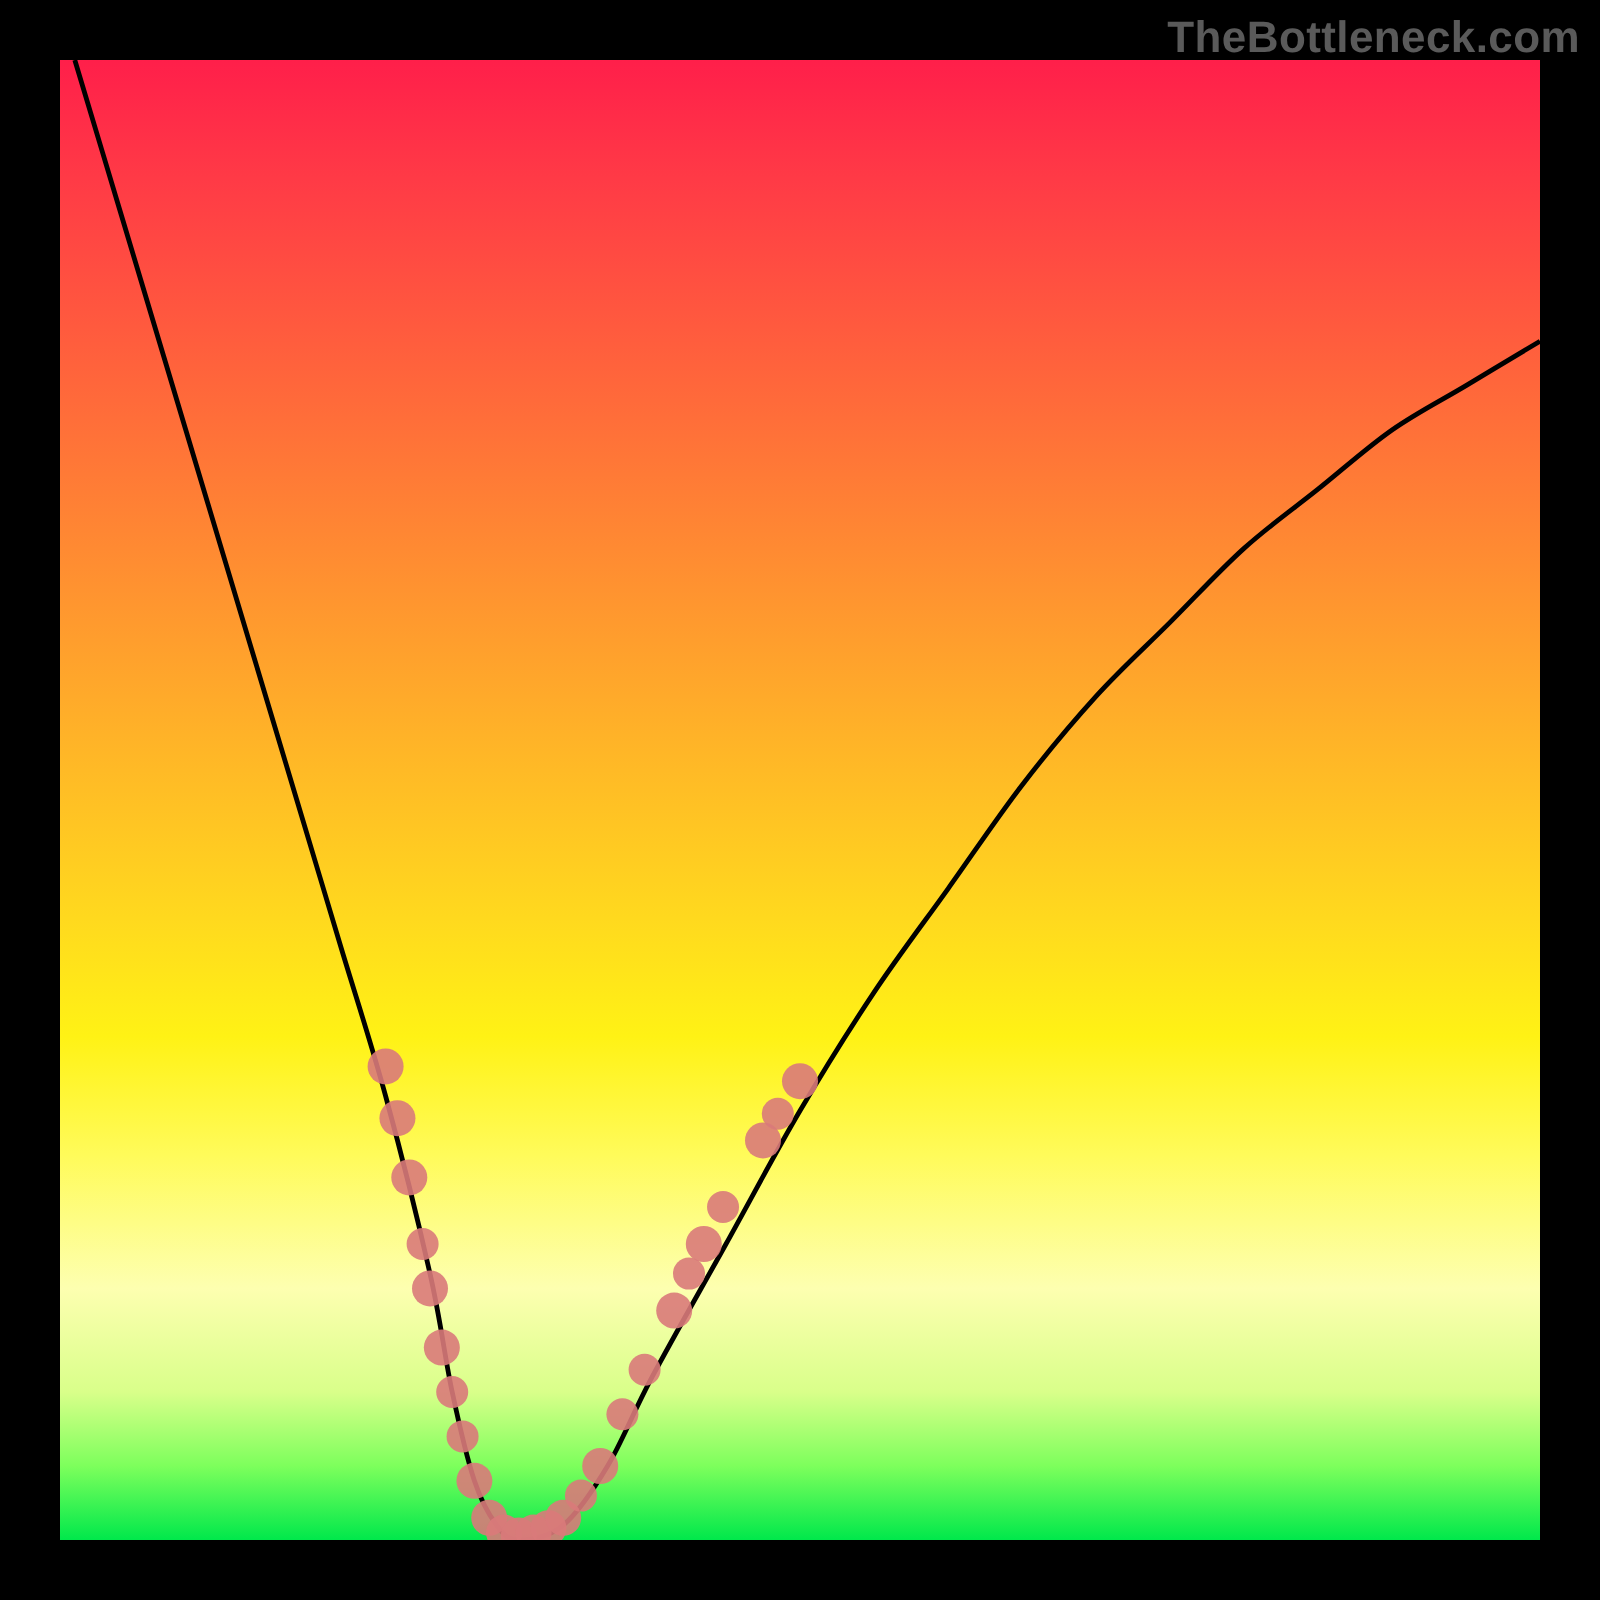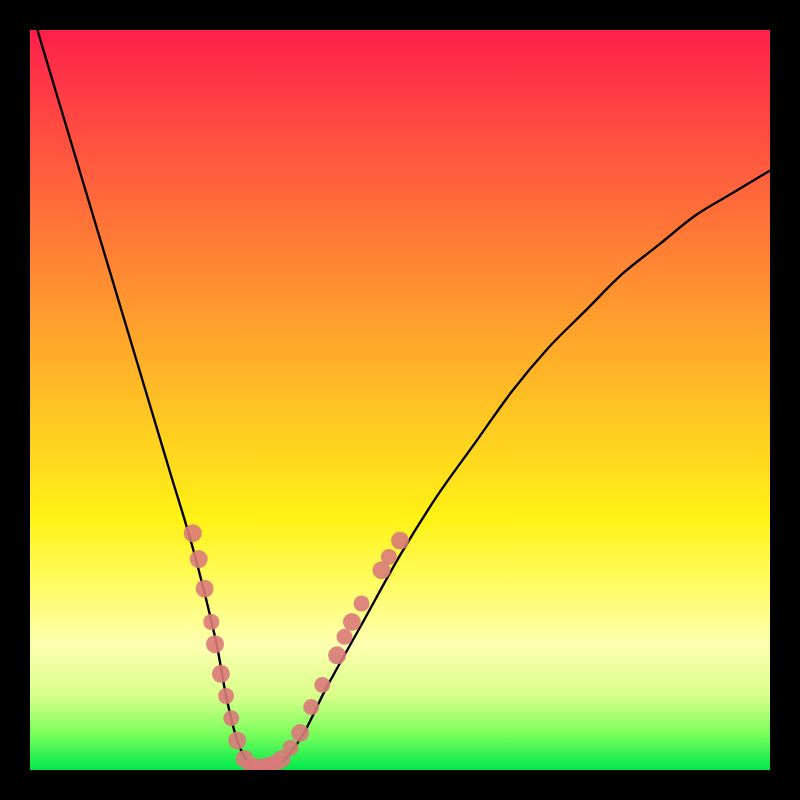--- a/index.html
+++ b/index.html
@@ -51,20 +51,21 @@
   }
   svg.curve {
     position: absolute;
     inset: 0;
   }
 </style>
 </head>
 <body>
 
 <div class="frame">
+  <div class="watermark">TheBottleneck.com</div>
   <div class="plot-area">
     <div class="gradient"></div>
     <svg class="curve" viewBox="0 0 740 740" preserveAspectRatio="none">
       <path id="curve-path" fill="none" stroke="#000000" stroke-width="2.4" d="M 7.4,0 C 11.100000000000001,12.333333333333334 22.2,49.33333333333333 29.6,74 C 37,98.66666666666667 44.400000000000006,123.33333333333333 51.800000000000004,148 C 59.2,172.66666666666666 66.6,197.33333333333334 74,222 C 81.4,246.66666666666666 88.8,271.3333333333333 96.2,296 C 103.60000000000001,320.6666666666667 111,345.3333333333333 118.4,370 C 125.80000000000001,394.6666666666667 133.2,419.3333333333333 140.6,444 C 148,468.6666666666667 155.4,490.8666666666667 162.8,518 C 170.20000000000002,545.1333333333333 179.45,582.1333333333333 185,606.8 C 190.55,631.4666666666666 192.40000000000003,648.7333333333333 196.10000000000002,666 C 199.8,683.2666666666667 203.50000000000003,699.3 207.20000000000002,710.4 C 210.9,721.5 214.6,727.6666666666667 218.29999999999998,732.6 C 221.99999999999997,737.5333333333333 223.85,740 229.4,740 C 234.95000000000002,740 244.20000000000002,738.7666666666667 251.60000000000002,732.6 C 259,726.4333333333334 266.40000000000003,715.3333333333334 273.8,703 C 281.2,690.6666666666666 286.1333333333333,677.1 296,658.6 C 305.8666666666667,640.1 320.6666666666667,614.2 333,592 C 345.3333333333333,569.8 357.66666666666663,546.3666666666667 370,525.4 C 382.33333333333337,504.4333333333333 394.66666666666674,484.7 407.00000000000006,466.2 C 419.33333333333337,447.7 431.6666666666667,431.66666666666663 444,414.4 C 456.3333333333333,397.1333333333333 468.6666666666667,378.63333333333327 481,362.59999999999997 C 493.3333333333333,346.56666666666666 505.6666666666667,331.7666666666667 518,318.20000000000005 C 530.3333333333334,304.6333333333334 542.6666666666666,293.5333333333333 555,281.2 C 567.3333333333334,268.8666666666667 579.6666666666666,255.29999999999998 592,244.2 C 604.3333333333334,233.1 616.6666666666666,224.4666666666667 629,214.60000000000002 C 641.3333333333334,204.73333333333335 653.6666666666666,193.63333333333335 666,185 C 678.3333333333334,176.36666666666665 690.6666666666666,170.19999999999996 703,162.79999999999995 C 715.3333333333334,155.39999999999995 733.8333333333334,144.29999999999993 740,140.5999999999999"></path>
       <g id="markers">
           <circle cx="162.8" cy="503.2" r="9" fill="#d97a7a" fill-opacity="0.9"></circle>
           <circle cx="168.72" cy="529.1" r="9" fill="#d97a7a" fill-opacity="0.9"></circle>
           <circle cx="174.64000000000001" cy="558.7" r="9" fill="#d97a7a" fill-opacity="0.9"></circle>
           <circle cx="181.29999999999998" cy="592" r="8" fill="#d97a7a" fill-opacity="0.9"></circle>
           <circle cx="185" cy="614.2" r="9" fill="#d97a7a" fill-opacity="0.9"></circle>

